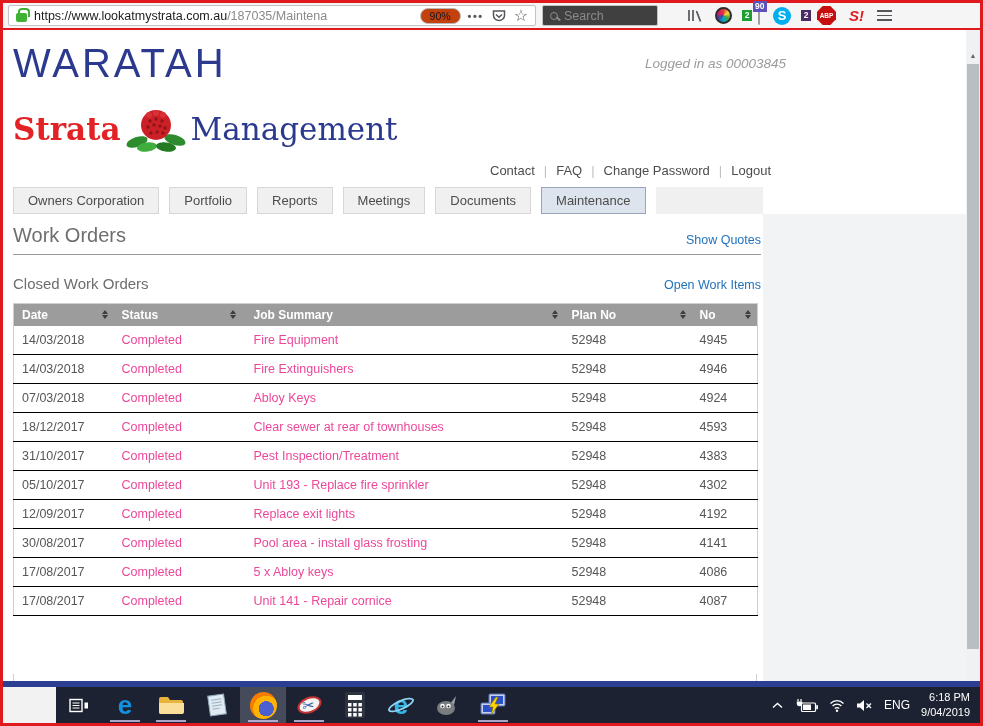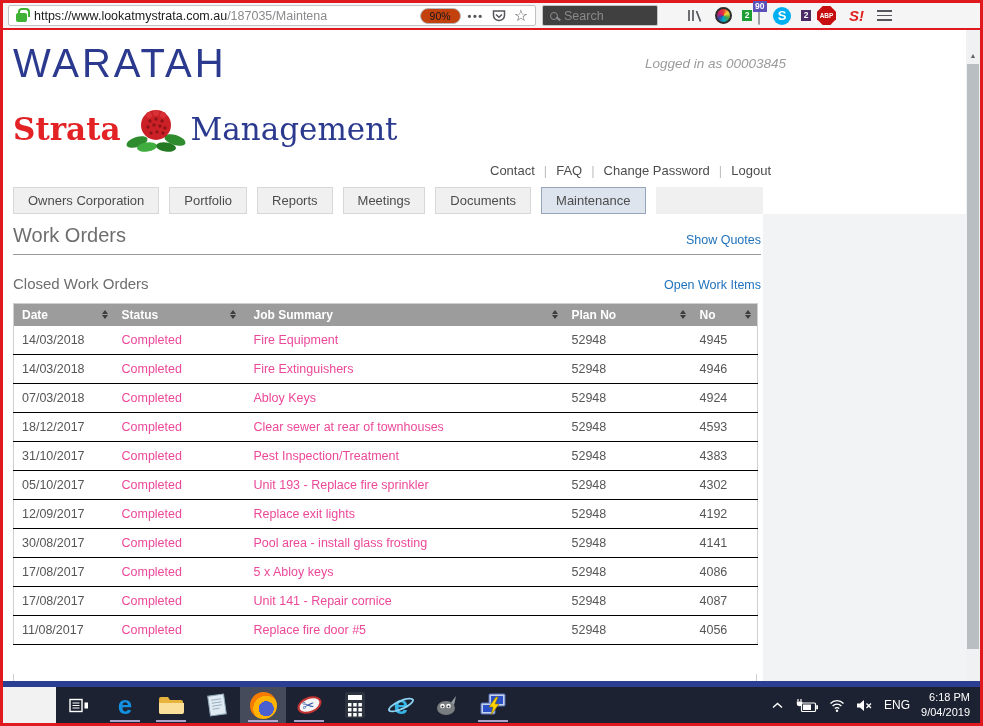--- a/index.html
+++ b/index.html
@@ -325,27 +325,20 @@
             <td class="c-plan">52948</td>
             <td class="c-no">4086</td>
           </tr>
           <tr>
             <td class="c-date">17/08/2017</td>
             <td class="c-status link">Completed</td>
             <td class="c-job link">Unit 141 - Repair cornice</td>
             <td class="c-plan">52948</td>
             <td class="c-no">4087</td>
           </tr>
-          <tr>
-            <td class="c-date">11/08/2017</td>
-            <td class="c-status link">Completed</td>
-            <td class="c-job link">Replace fire door #5</td>
-            <td class="c-plan">52948</td>
-            <td class="c-no">4056</td>
-          </tr>
         </tbody>
     </table>
     <div class="partial-row"></div>
 
     <div class="vscroll">
       <div class="arrow">▲</div>
       <div class="thumb"></div>
     </div>
   </div>
 

